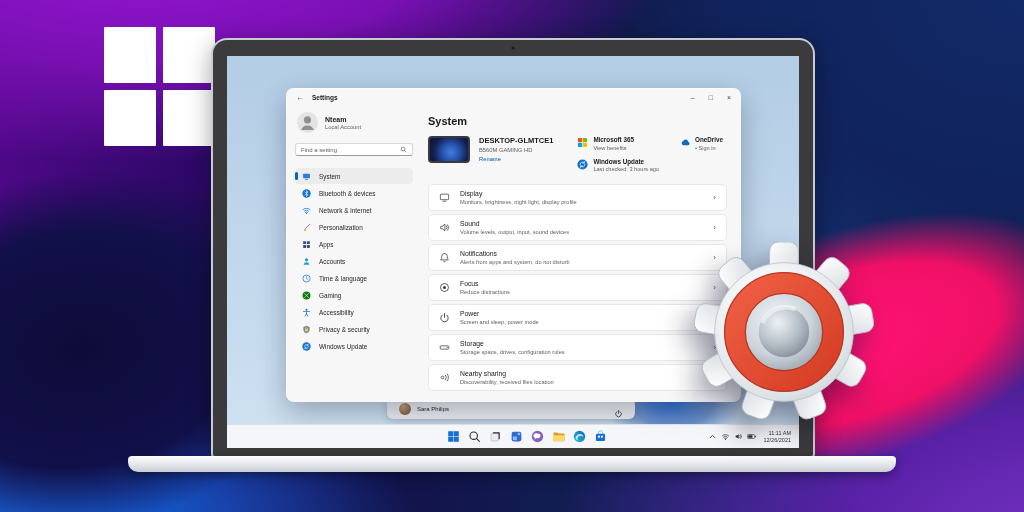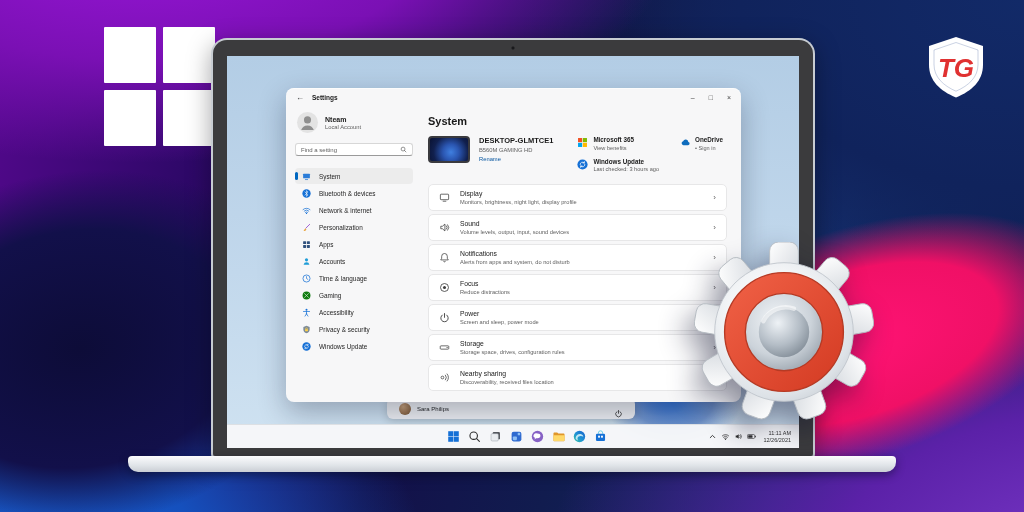--- a/index.html
+++ b/index.html
@@ -625,20 +625,13 @@
           </g>
         <circle cx="100" cy="100" r="77" fill="url(#bodyG)" stroke="#bfc5cc" stroke-width="1"></circle>
         <circle cx="100" cy="100" r="66" fill="url(#redG)" stroke="#b63a24" stroke-width="1.5"></circle>
         <circle cx="100" cy="100" r="43" fill="url(#ringS)" stroke="#b63a24" stroke-width="1.5"></circle>
         <circle cx="100" cy="100" r="28" fill="url(#holeG)"></circle>
         <path d="M77 88a28 28 0 0 1 34-14" fill="none" stroke="#ffffff" stroke-width="5" stroke-linecap="round" opacity="0.55"></path>
       </g>
     </svg>
   </div>
 
-  <div class="tg-badge">
-    <svg viewBox="0 0 68 68">
-      <path d="M34 3 L61 12 V31 C61 46.5 50 57 34 63.5 C18 57 7 46.5 7 31 V12 Z" fill="#ffffff"></path>
-      <path d="M34 8.5 L56 16 V30.5 C56 43 47 51.5 34 57.2 C21 51.5 12 43 12 30.5 V16 Z" fill="none" stroke="#2a4a8f" stroke-width="1" opacity="0.25"></path>
-      <text x="34" y="43" text-anchor="middle" font-size="26" font-weight="bold" font-style="italic" font-family="Liberation Sans, DejaVu Sans, sans-serif" fill="#e03131">TG</text>
-    </svg>
-  </div>
 </div>
 
 </body></html>

